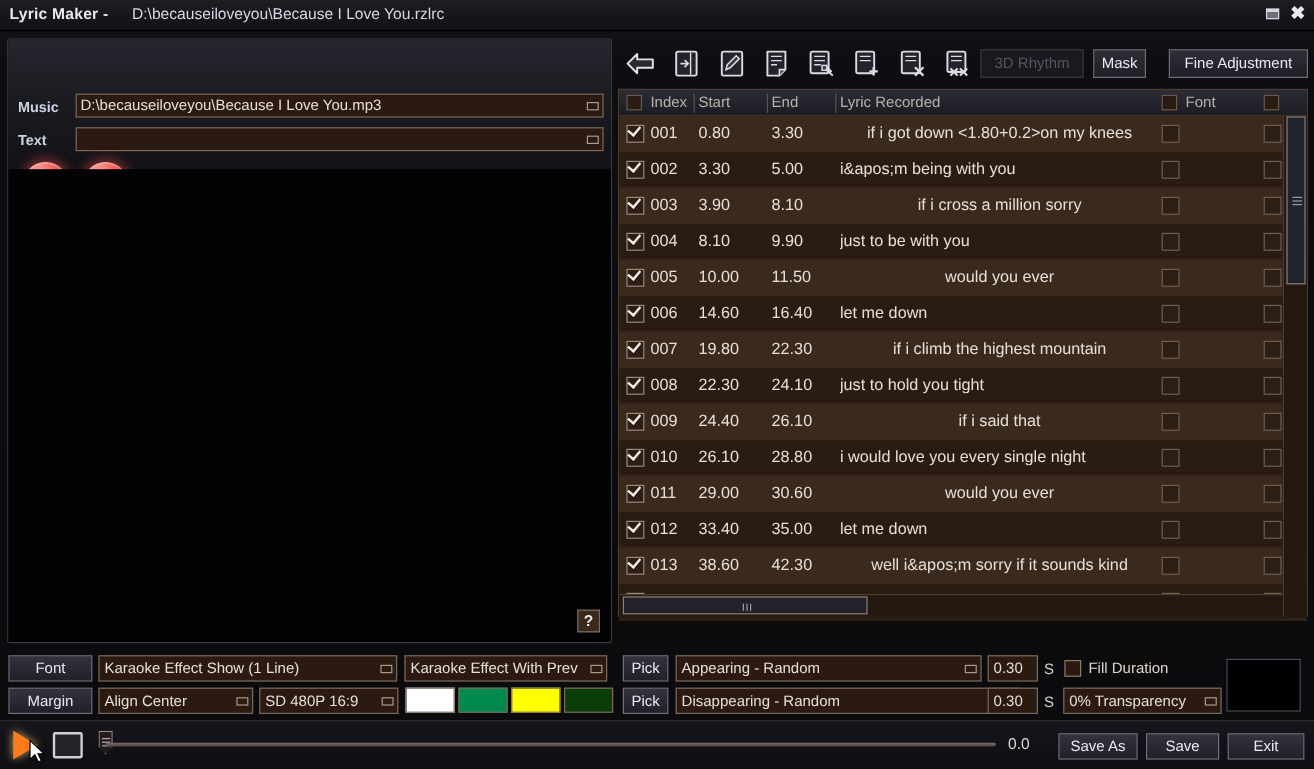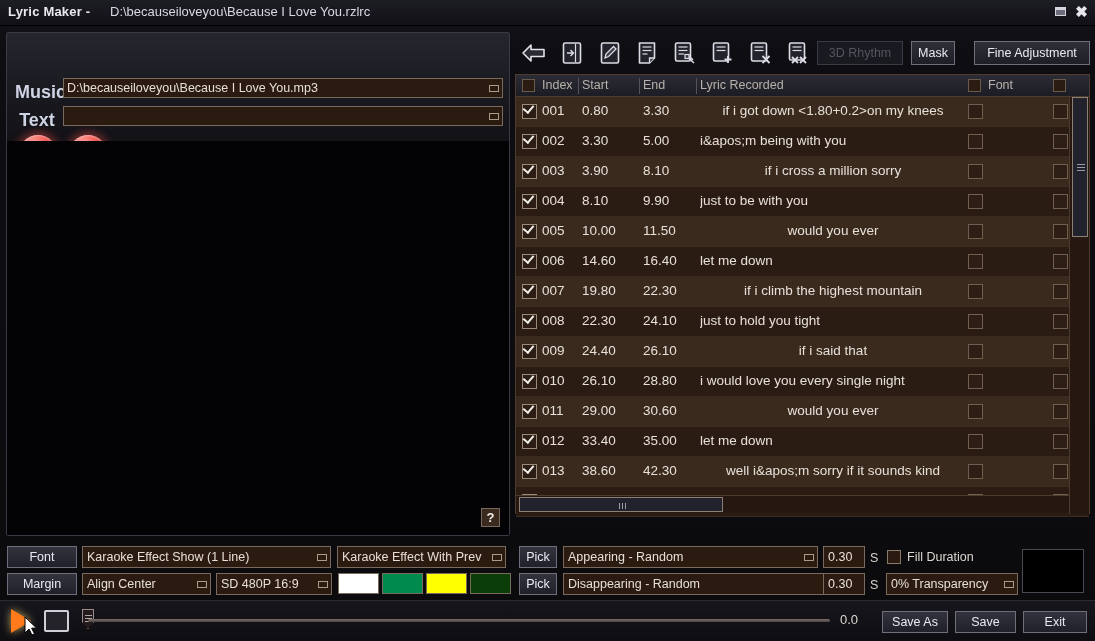--- a/index.html
+++ b/index.html
@@ -49,22 +49,22 @@
     position:absolute; left:6px; top:32px; width:504px; height:504px;
     background:#050507;
     border:1px solid #3a3a46;
     border-radius:2px;
   }
   #left-top {
     position:absolute; left:0; top:0; width:502px; height:108px;
     background: linear-gradient(180deg,#26262e 0%, #1a1a21 50%, #121217 100%);
   }
   .fld-label {
-    position:absolute; font-size:18px; font-weight:bold; color:#cfd4e4;
-    text-align:center;
+    position:absolute; font-size:12px; font-weight:bold; color:#cfd4e4;
+    text-align:left;
   }
   #lbl-music { left:8px; top:49px; width:44px; }
   #lbl-text  { left:8px; top:77px; width:44px; }
 
   .inputbox {
     position:absolute; height:20px;
     background:#2a1a10;
     border:1px solid #7a6a5c;
     color:#e6dfd6; font-size:12.5px;
     padding:1px 20px 0 3px;

